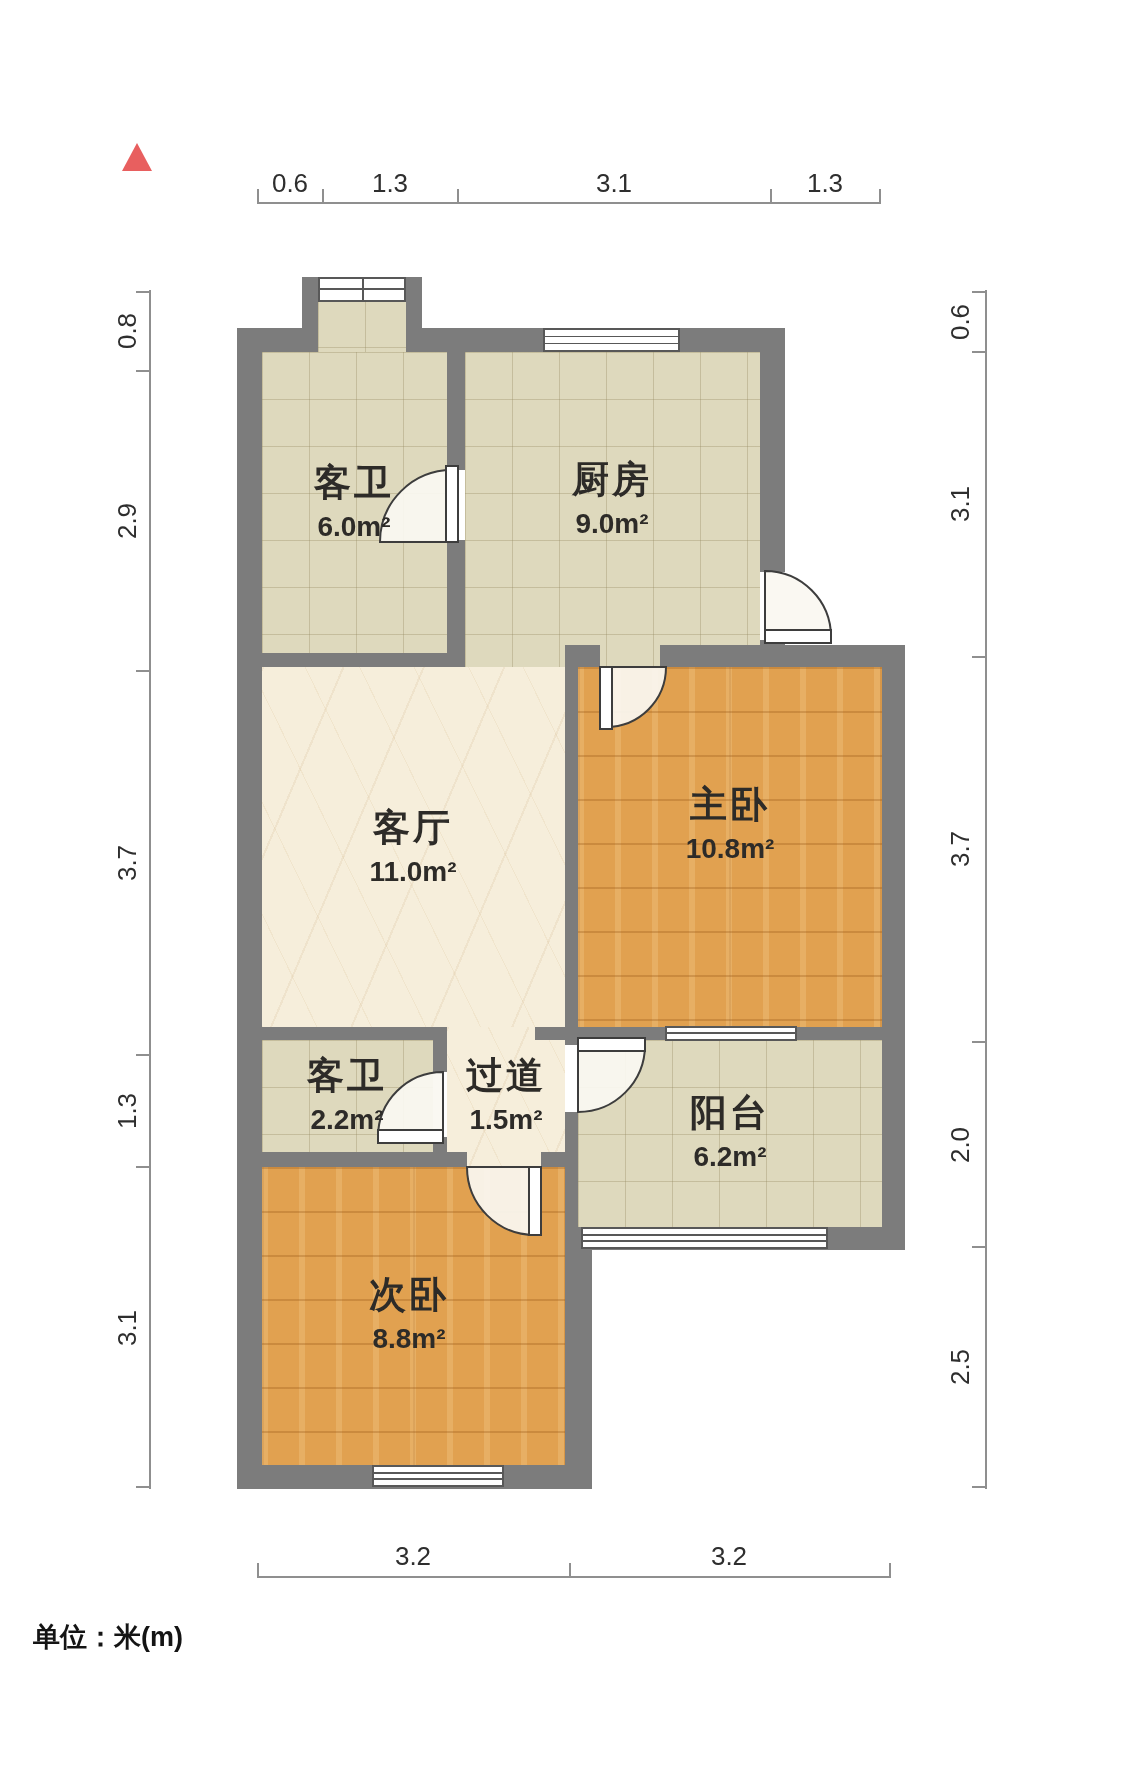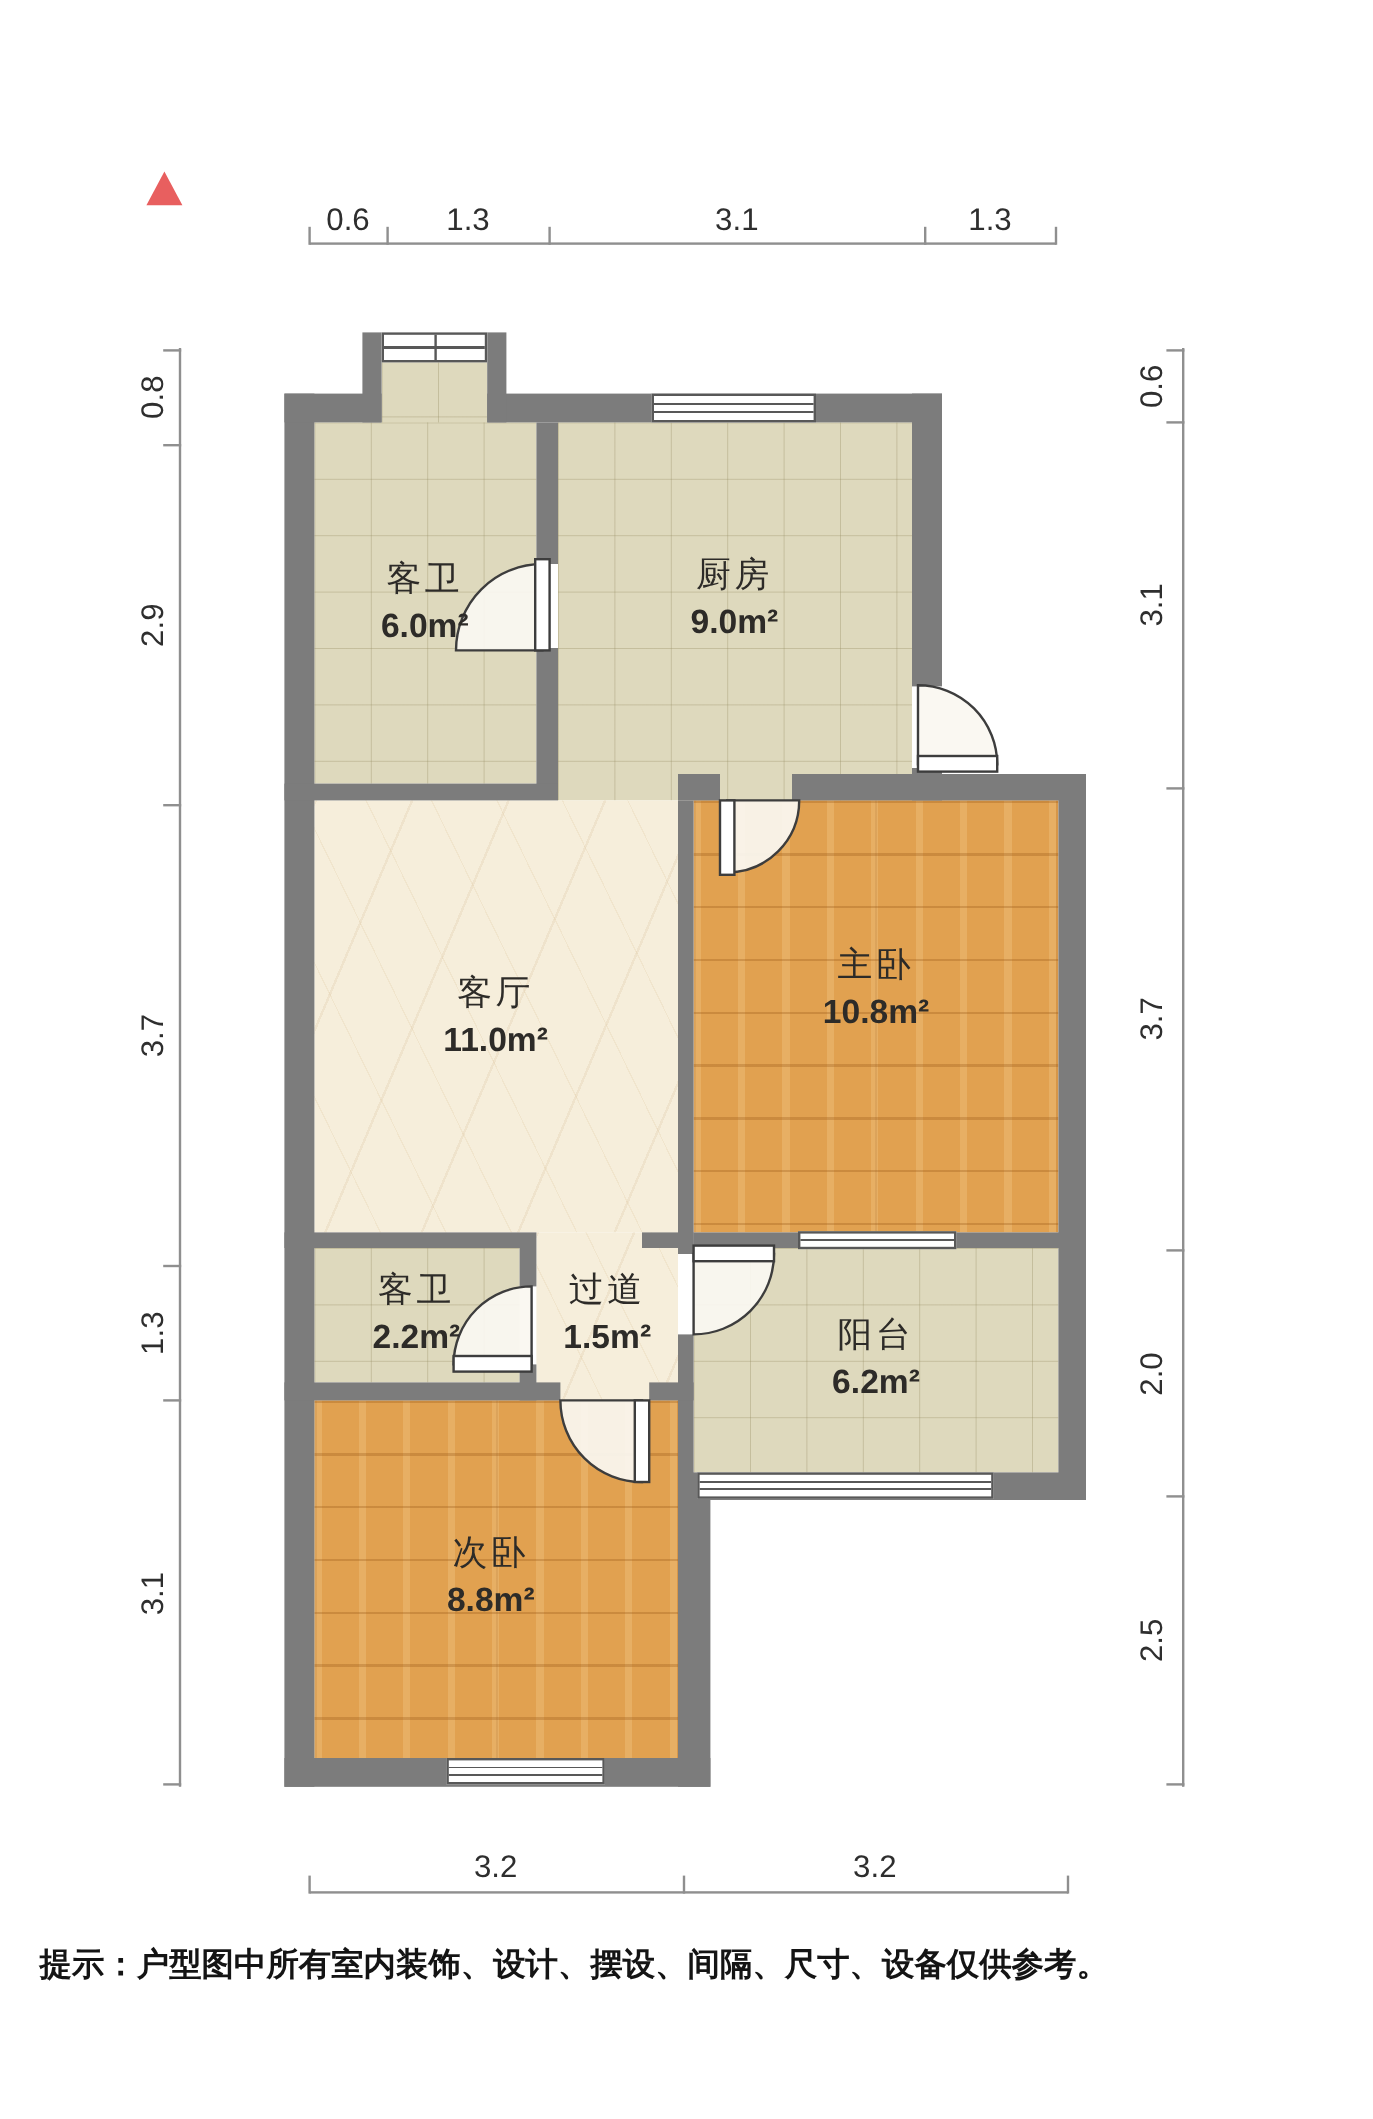--- a/index.html
+++ b/index.html
@@ -17,21 +17,21 @@
   .wood{position:absolute;background-color:#e1a150;
         background-image:repeating-linear-gradient(rgba(150,85,20,.30) 0 2px,transparent 2px 44px),
                          repeating-linear-gradient(90deg,rgba(120,60,10,.10) 0 2px,transparent 2px 151px),
                          repeating-linear-gradient(90deg,rgba(255,231,180,.20) 0 6px,transparent 6px 37px);}
   .window{position:absolute;background-color:#ffffff;border:2px solid #585858;box-sizing:border-box;}
   .win-1line{background-image:linear-gradient(to bottom,transparent calc(50% - 1px),#585858 calc(50% - 1px),#585858 calc(50% + 1px),transparent calc(50% + 1px));}
   .win-2line{background-image:linear-gradient(to bottom,transparent 0,transparent 30%,#585858 30%,#585858 37%,transparent 37%,transparent 63%,#585858 63%,#585858 70%,transparent 70%);}
   .vdivide{position:absolute;top:0;bottom:0;left:50%;width:2px;background:#585858;}
   
   .room-label{position:absolute;transform:translate(-50%,-50%);text-align:center;color:#2d2b28;white-space:nowrap;}
-  .room-label .nm{font-size:29px;font-weight:400;letter-spacing:3px;}
+  .room-label .nm{font-size:37px;font-weight:700;letter-spacing:3px;}
   .room-label .ar{font-size:28px;font-weight:600;margin-top:3px;letter-spacing:0;}
   
   .dim-h{position:absolute;height:2px;background:#8f8f8f;}
   .dim-v{position:absolute;width:2px;background:#8f8f8f;}
   .tick-v{position:absolute;width:2px;height:15px;top:-13px;background:#8f8f8f;}
   .tick-h{position:absolute;height:2px;width:15px;left:-13px;background:#8f8f8f;}
   .dim-label{position:absolute;font-size:26px;color:#2e2e2e;transform:translate(-50%,-50%);white-space:nowrap;}
   .dim-label.rot{transform:translate(-50%,-50%) rotate(-90deg);}
   
   .north{position:absolute;left:122px;top:143px;width:0;height:0;
@@ -201,16 +201,16 @@
 
   <div class="dim-h" style="left:258px;top:1576px;width:632px">
     <span class="tick-v" style="left:-1px"></span>
     <span class="tick-v" style="left:311px"></span>
     <span class="tick-v" style="left:631px"></span>
   </div>
   <div class="dim-label" style="left:413px;top:1556px">3.2</div>
   <div class="dim-label" style="left:729px;top:1556px">3.2</div>
 
   <div class="footer">
-    <div>提示：户型图中所有室内装饰、设计、摆设、间隔、尺寸、设备仅供参考。</div>
+    <div>单位：米(m)</div>
   </div>
 
 </div>
 
 </body></html>

